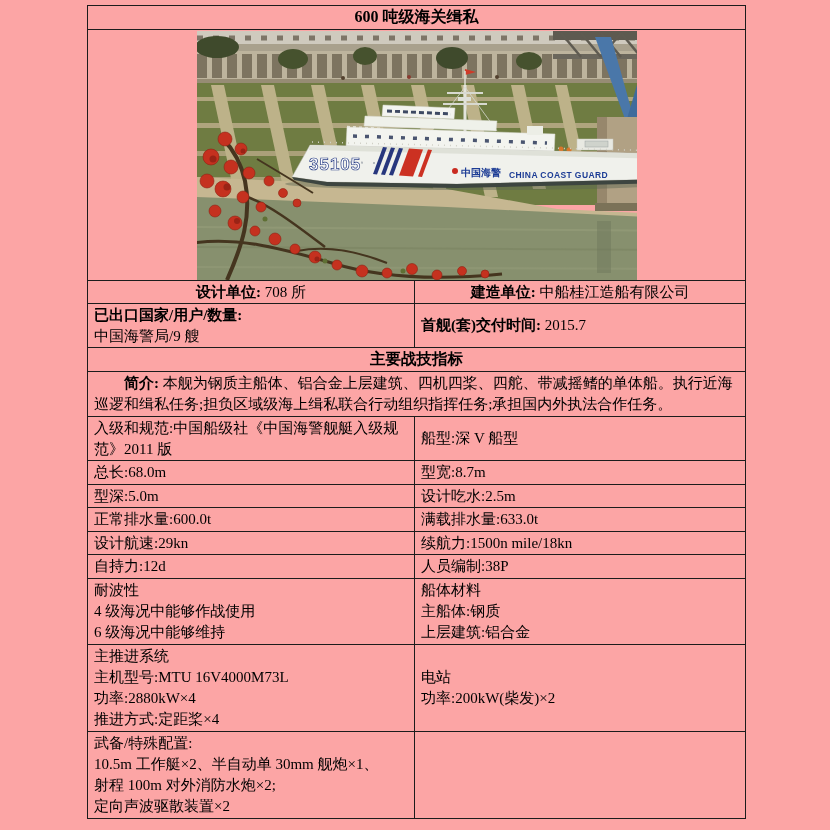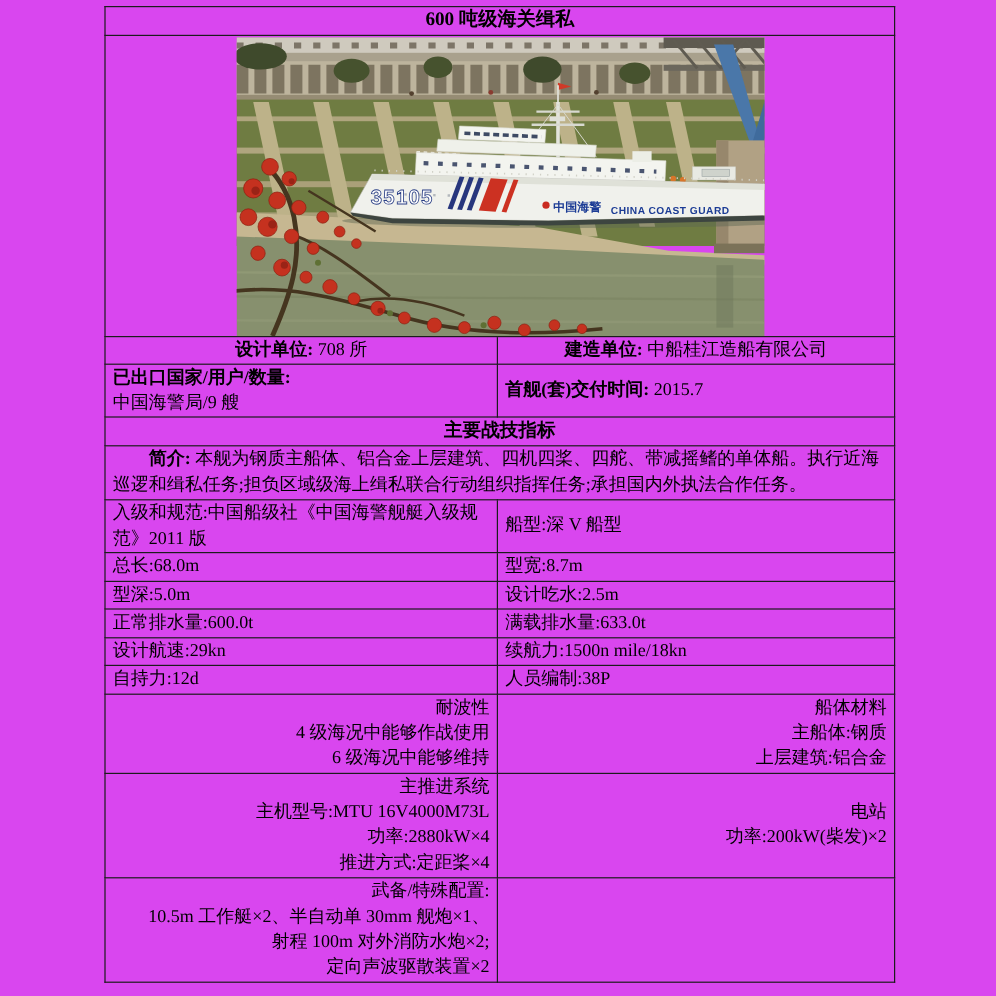--- a/index.html
+++ b/index.html
@@ -1,27 +1,27 @@
 <!DOCTYPE html>
 <html lang="zh"><head>
 <meta charset="utf-8">
 <style>
   html,body{margin:0;padding:0;background:#ffffff;}
   body{width:830px;height:830px;font-family:"Liberation Serif","DejaVu Serif",serif;color:#000;}
-  .page{width:830px;height:830px;background:#d946ef;box-sizing:border-box;padding-top:5px;}
+  .page{width:830px;height:830px;background:#fca5a5;box-sizing:border-box;padding-top:5px;}
   table.doc{border-collapse:collapse;table-layout:fixed;width:658px;margin-left:87px;}
   td{border:1px solid #1c1c1c;padding:1px 6px;font-size:15px;line-height:20.5px;vertical-align:middle;box-sizing:border-box;}
   td.title{ text-align:center;font-weight:bold;font-size:16px;height:20px;padding:1px 2px;}
   td.photo-cell{padding:0;height:251px;text-align:center;}
   .photo{width:440px;height:249px;margin:1px auto 0 auto;overflow:hidden;}
   .lbl{font-weight:bold;}
   td.sec{ text-align:center;font-weight:bold;font-size:15.5px;height:24px;}
   p.intro{margin:0;text-indent:2em;line-height:21px;}
   .h20{height:21px;text-align:center;} .h22{height:22px;} .h21{height:21px;margin-top:19px;}
-  .blk div{line-height:21px;text-align:right;}
+  .blk div{line-height:21px;}
   svg text{font-family:"Liberation Sans","DejaVu Sans",sans-serif;}
 </style>
 </head>
 <body>
 
 <div class="page">
 <table class="doc">
 <colgroup>
         <col style="width:327px">
         <col style="width:331px">

